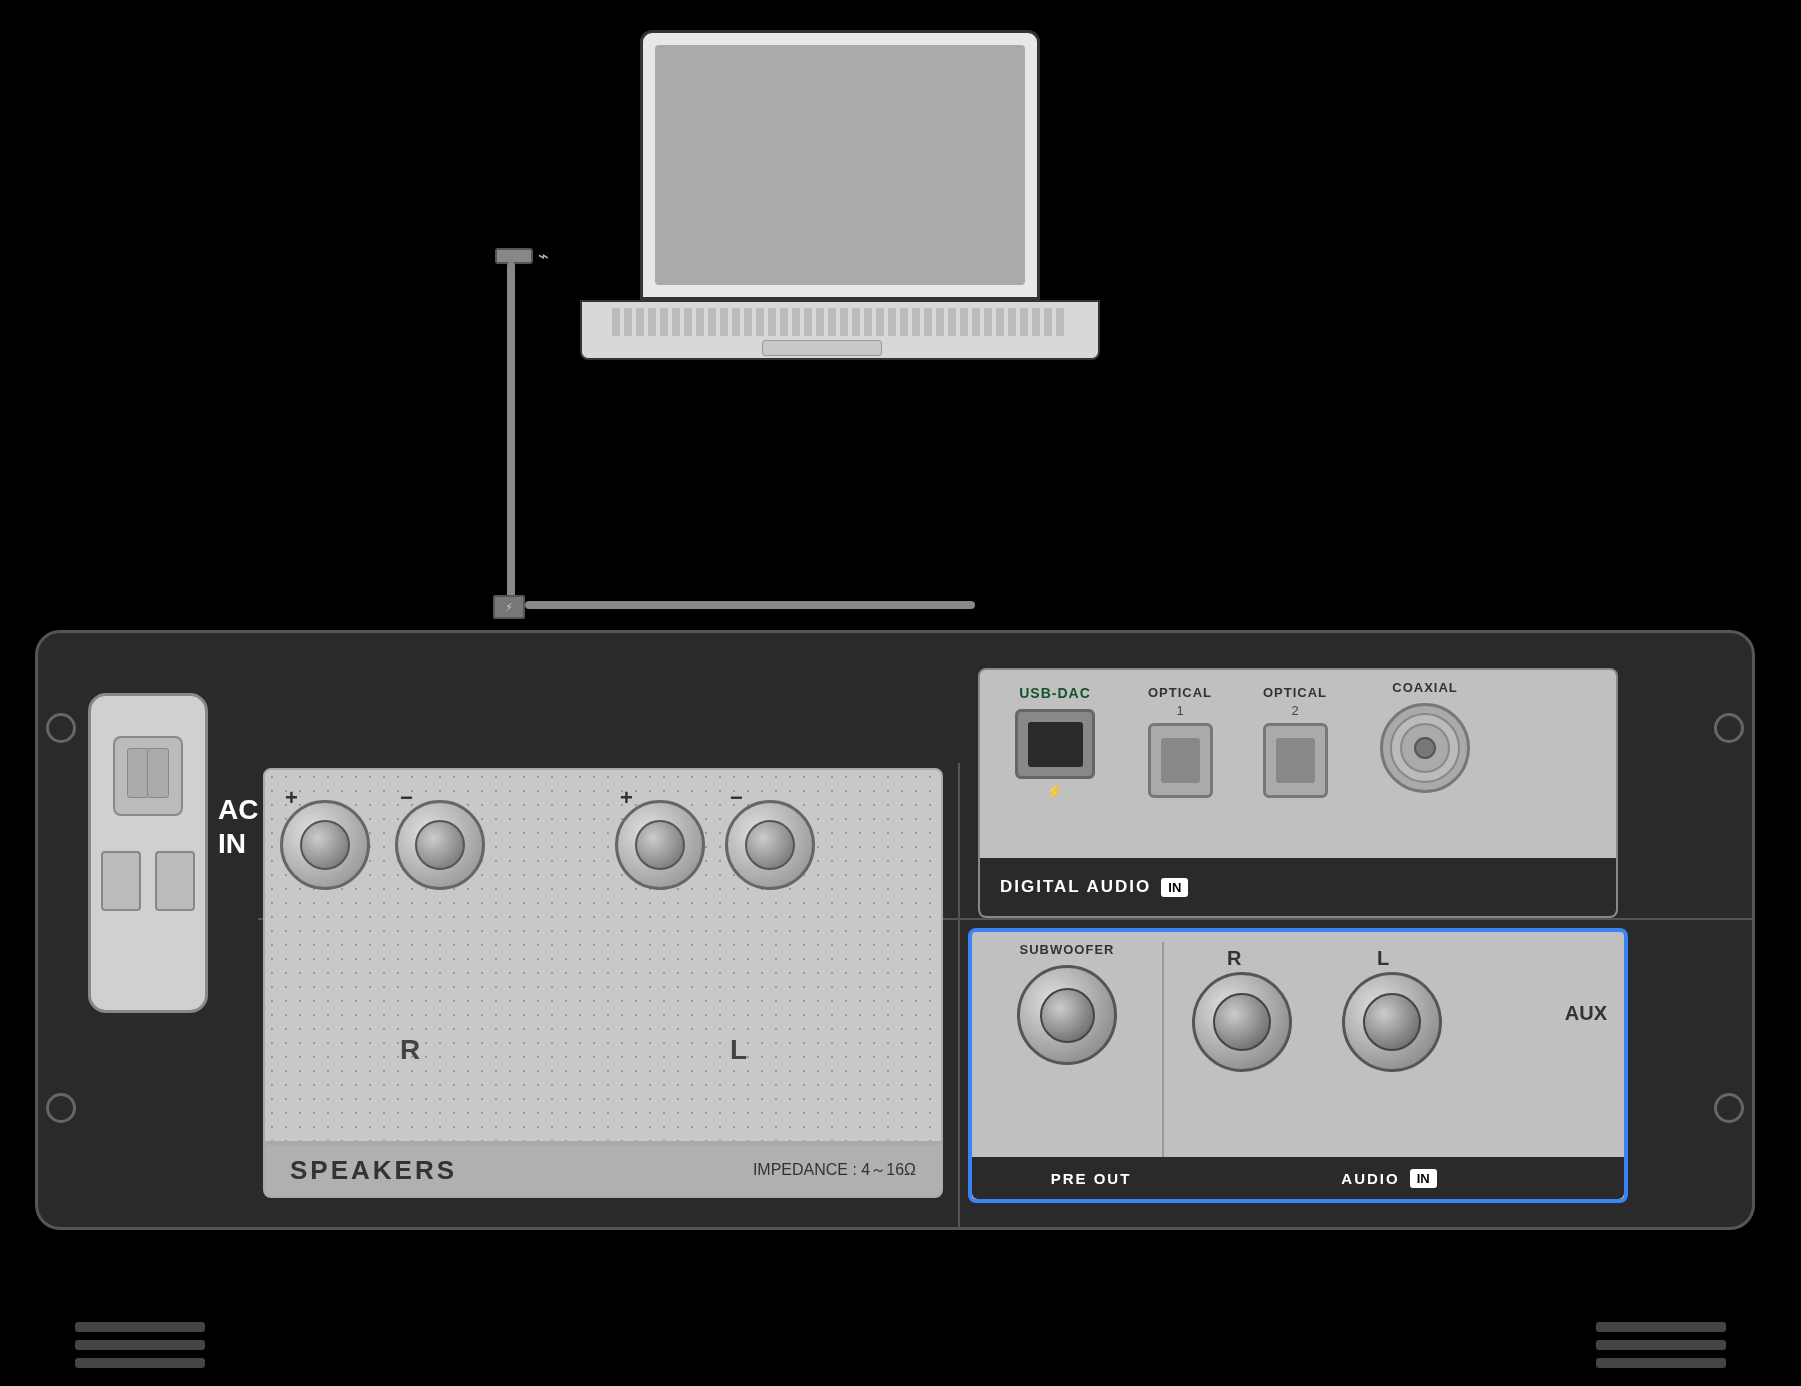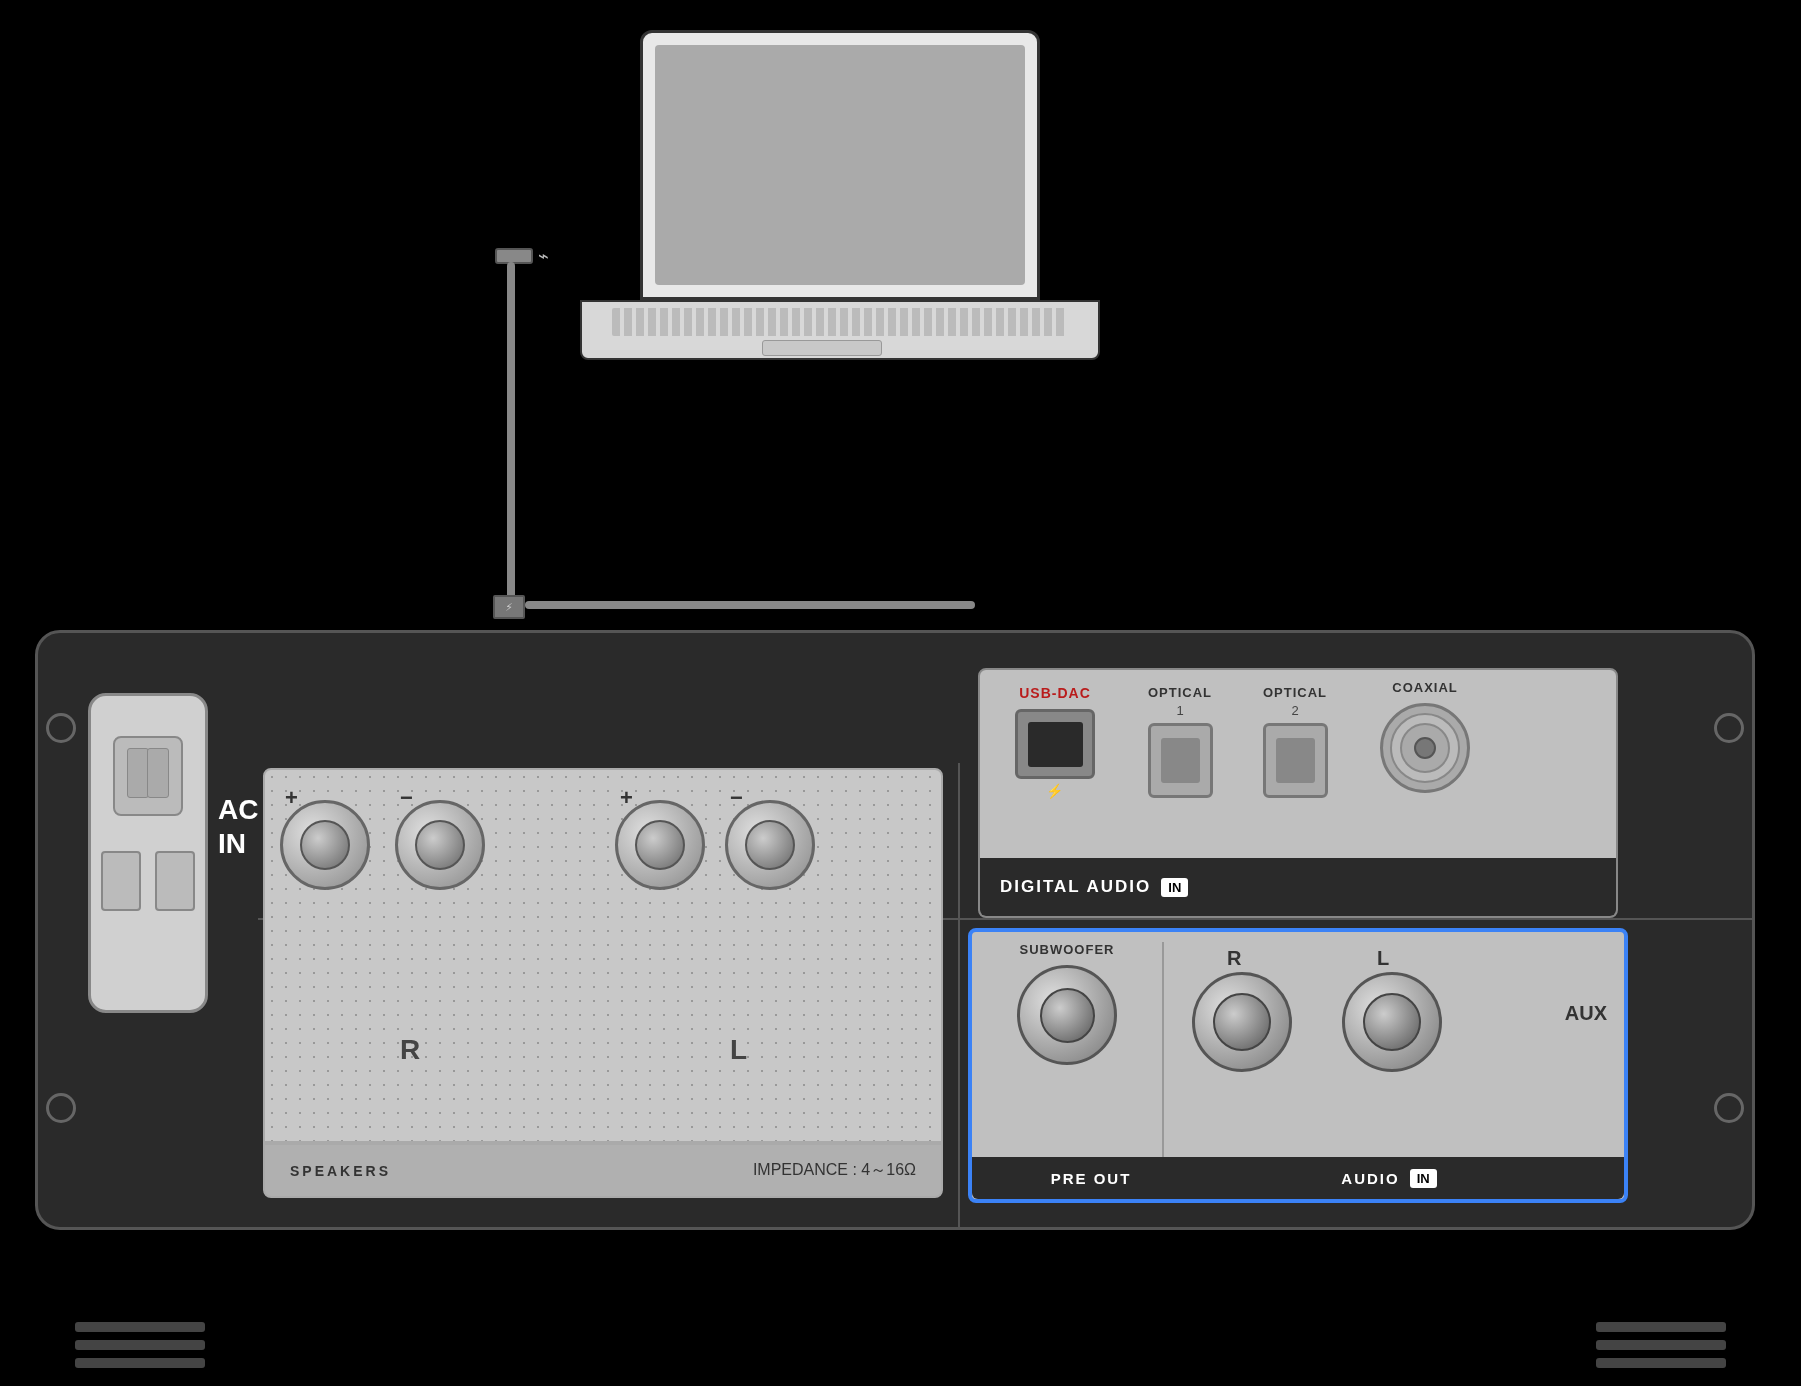--- a/index.html
+++ b/index.html
@@ -214,29 +214,29 @@
         <div style="position:absolute; top:15px; left:465px; font-size:22px; font-weight:bold; color:#333;">−</div>
         <div style="position:absolute; top:30px; left:460px; width:90px; height:90px; border-radius:50%; background:radial-gradient(circle at 35% 35%, #e0e0e0, #888); border:3px solid #666; display:flex; align-items:center; justify-content:center;">
           <div style="width:50px; height:50px; border-radius:50%; background:radial-gradient(circle at 35% 35%, #ccc, #666); border:2px solid #555;"></div>
         </div>
 
         <div style="position:absolute; bottom:75px; left:465px; font-size:28px; font-weight:bold; color:#444;">L</div>
 
       </div>
 
       <div style="position:absolute; bottom:0; left:0; right:0; height:55px; background:#b0b0b0; border:2px solid #aaa; border-radius:0 0 8px 8px; display:flex; align-items:center; justify-content:space-between; padding:0 25px;">
-        <span style="font-size:14px; font-weight:bold; color:#333; letter-spacing:3px;">SPEAKERS</span>
+        <span style="font-size:26px; font-weight:bold; color:#333; letter-spacing:3px;">SPEAKERS</span>
         <span style="font-size:16px; color:#333;">IMPEDANCE : 4～16Ω</span>
       </div>
     </div>
 
     <div style="position:absolute; top:35px; left:940px; width:640px; height:250px; background:#c0c0c0; border:2px solid #888; border-radius:8px;">
 
       <div style="position:absolute; top:15px; left:15px; width:120px; text-align:center;">
-        <div style="font-size:14px; font-weight:bold; color:#b91c1c; margin-bottom:8px; letter-spacing:1px;">USB-DAC</div>
+        <div style="font-size:14px; font-weight:bold; color:#14532d; margin-bottom:8px; letter-spacing:1px;">USB-DAC</div>
         <div style="width:80px; height:70px; background:#888; border:3px solid #666; border-radius:6px; margin:0 auto; display:flex; align-items:center; justify-content:center; position:relative;">
           <div style="width:55px; height:45px; background:#2a2a2a; border-radius:3px;"></div>
 
         </div>
         <div style="font-size:14px; color:#555; margin-top:4px;">⚡</div>
       </div>
 
       <div style="position:absolute; top:15px; left:150px; width:100px; text-align:center;">
         <div style="font-size:13px; font-weight:bold; color:#333; margin-bottom:3px; letter-spacing:1px;">OPTICAL</div>
         <div style="font-size:13px; color:#444; margin-bottom:5px;">1</div>

